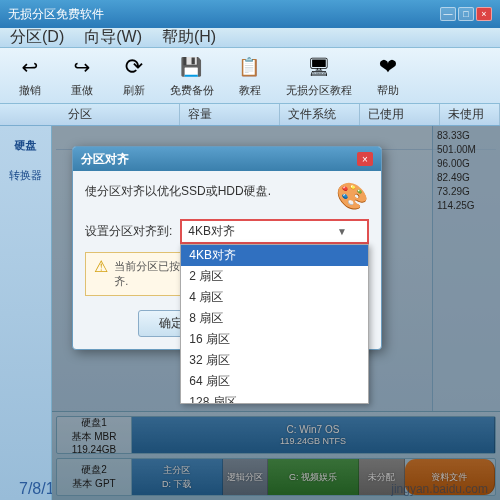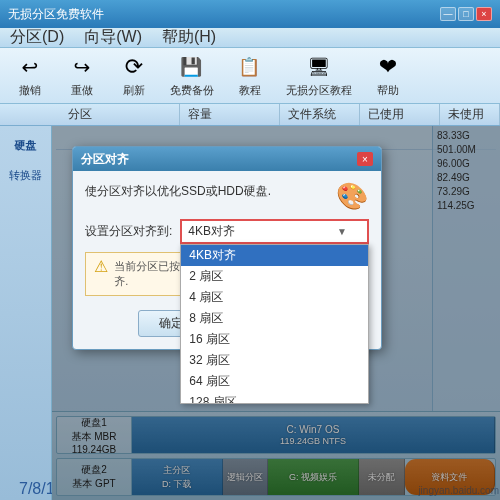--- a/index.html
+++ b/index.html
@@ -308,22 +308,22 @@
       border: 1px solid #8aacc8;
       background: linear-gradient(to bottom, #e8f4fc, #c8e0f0);
       color: #333;
     }
     .right-info-row { margin-bottom: 3px; }
 
     
     .watermark {
       position: absolute;
       bottom: 4px;
-      right: 1px;
-      font-size: 10px;
+      right: 12px;
+      font-size: 12px;
       color: rgba(50,80,120,0.6);
     }
   </style>
 </head>
 <body>
 
 <div class="title-bar">
   <span class="title-bar-text">无损分区免费软件</span>
   <div class="title-bar-controls">
     <div class="title-btn">—</div>

